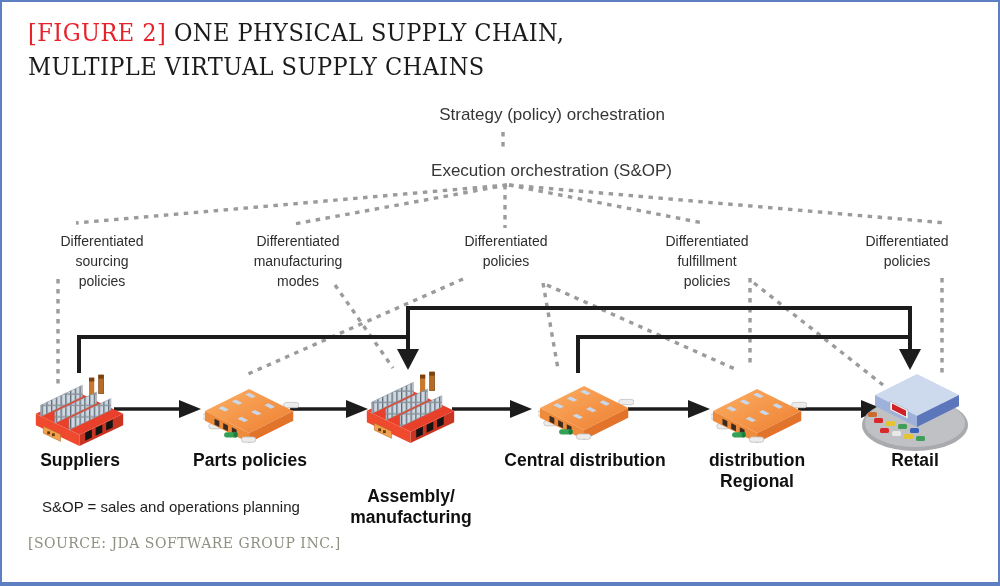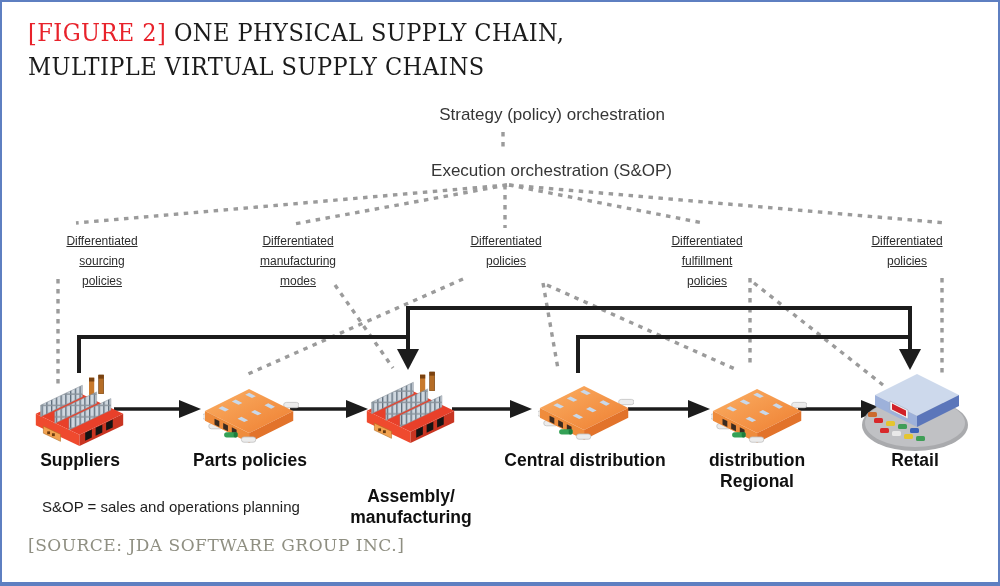--- a/index.html
+++ b/index.html
@@ -13,31 +13,31 @@
   .fig-title{
     left:26px;top:14px;font-family:"DejaVu Serif",serif;font-size:25px;
     line-height:34px;color:#1b1b1b;transform:scaleX(.9);transform-origin:left top;
     white-space:nowrap;letter-spacing:.5px;
   }
   .fig-tag{color:#e8222b;}
   .orch{
     width:320px;text-align:right;font-size:17px;color:#363636;white-space:nowrap;
   }
   .policy-label{
-    width:170px;text-align:center;font-size:12px;line-height:20px;color:#2d2d2d;text-decoration:underline;
+    width:170px;text-align:center;font-size:14px;line-height:20px;color:#2d2d2d;
   }
   .policy-label span{display:block;}
   .node-label{
     width:190px;text-align:center;font-size:17.5px;line-height:21px;
     font-weight:bold;color:#101010;
   }
   .node-label span{display:block;}
   .footnote{left:40px;top:496px;font-size:15px;color:#1e1e1e;}
   .source-line{
-    left:26px;top:533px;font-family:"DejaVu Serif",serif;font-size:17px;
+    left:26px;top:533px;font-family:"DejaVu Serif",serif;font-size:14px;
     color:#8f8f82;letter-spacing:.5px;
   }
 </style>
 </head>
 <body>
 
 <div id="canvas">
 
   <svg id="lines" width="996" height="580" viewBox="0 0 996 580">
     <defs>

